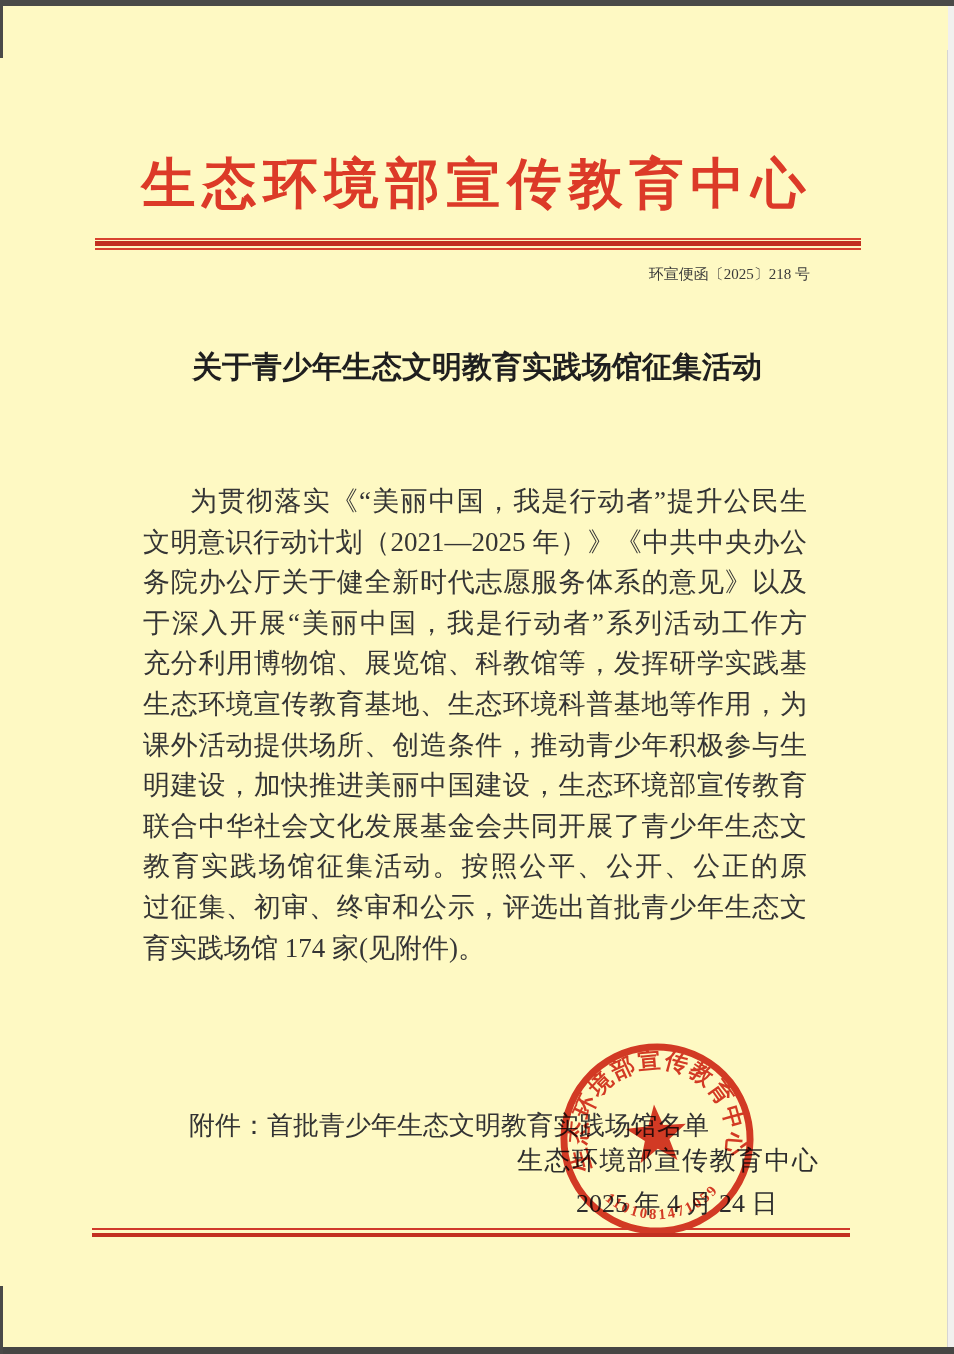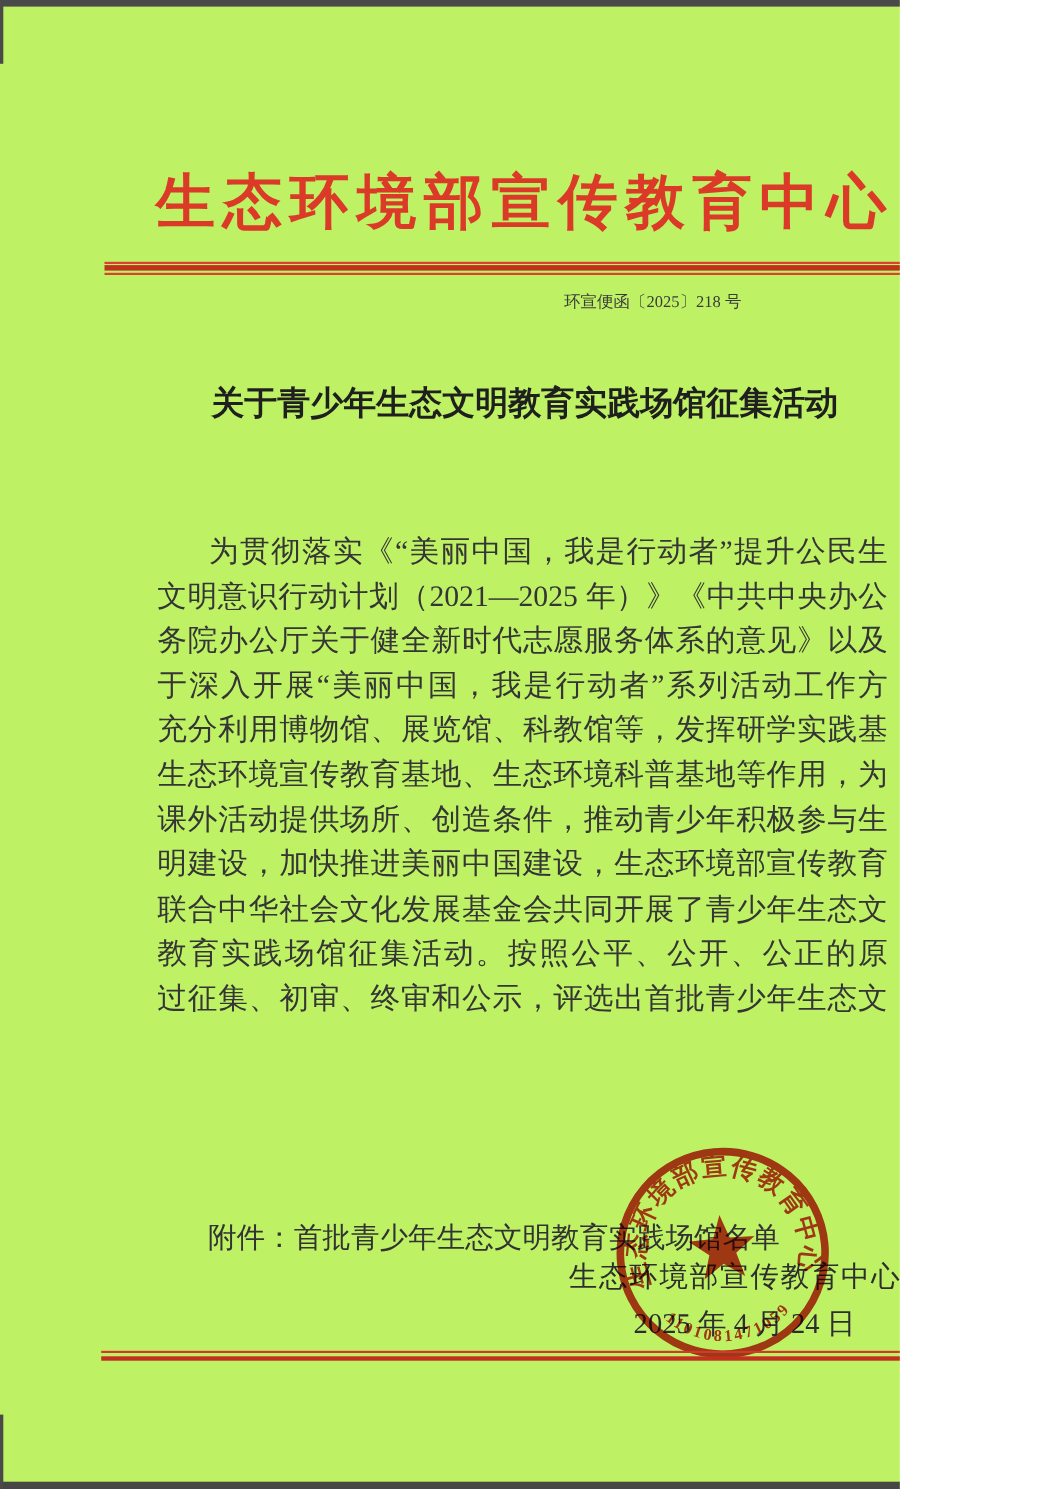--- a/index.html
+++ b/index.html
@@ -1,19 +1,19 @@
 <!DOCTYPE html>
 <html><head>
 <meta charset="utf-8">
 <style>
   html,body{margin:0;padding:0;background:#ffffff;}
   .page{
     position:relative;
-    width:818px;height:1354px;
-    background:#bef264;
+    width:954px;height:1354px;
+    background:#fef9c3;
     overflow:hidden;
     font-family:"Liberation Serif","DejaVu Serif",serif;
   }
   
   .edge-top{position:absolute;left:0;top:0;width:954px;height:6px;background:#4a4a48;}
   .edge-bottom{position:absolute;left:0;top:1347px;width:954px;height:7px;background:#464644;}
   .edge-left-top{position:absolute;left:0;top:0;width:3px;height:58px;background:#4a4a48;}
   .edge-left-bottom{position:absolute;left:0;top:1286px;width:3px;height:68px;background:#4a4a48;}
   .right-strip{position:absolute;left:948px;top:6px;width:6px;height:1341px;background:#f1f0ee;}
   .right-line{position:absolute;left:947px;top:50px;width:1px;height:1297px;background:#d6d5d2;}
@@ -102,20 +102,21 @@
     <div class="bl j">文明意识行动计划（2021—2025 年）》《中共中央办公厅 国</div>
     <div class="bl j">务院办公厅关于健全新时代志愿服务体系的意见》以及《关</div>
     <div class="bl j">于深入开展“美丽中国，我是行动者”系列活动工作方案》，</div>
     <div class="bl j">充分利用博物馆、展览馆、科教馆等，发挥研学实践基地、</div>
     <div class="bl j">生态环境宣传教育基地、生态环境科普基地等作用，为学生</div>
     <div class="bl j">课外活动提供场所、创造条件，推动青少年积极参与生态文</div>
     <div class="bl j">明建设，加快推进美丽中国建设，生态环境部宣传教育中心</div>
     <div class="bl j">联合中华社会文化发展基金会共同开展了青少年生态文明</div>
     <div class="bl j">教育实践场馆征集活动。按照公平、公开、公正的原则，经</div>
     <div class="bl j">过征集、初审、终审和公示，评选出首批青少年生态文明教</div>
+    <div class="bl">育实践场馆 174 家(见附件)。</div>
   </div>
 
   <div class="attachment">附件：首批青少年生态文明教育实践场馆名单</div>
 
   <div class="signature">生态环境部宣传教育中心</div>
   <div class="sign-date">2025 年 4 月 24 日</div>
 
   <div class="stamp">
     <svg width="208" height="198" viewBox="0 0 200 200">
       <defs>

